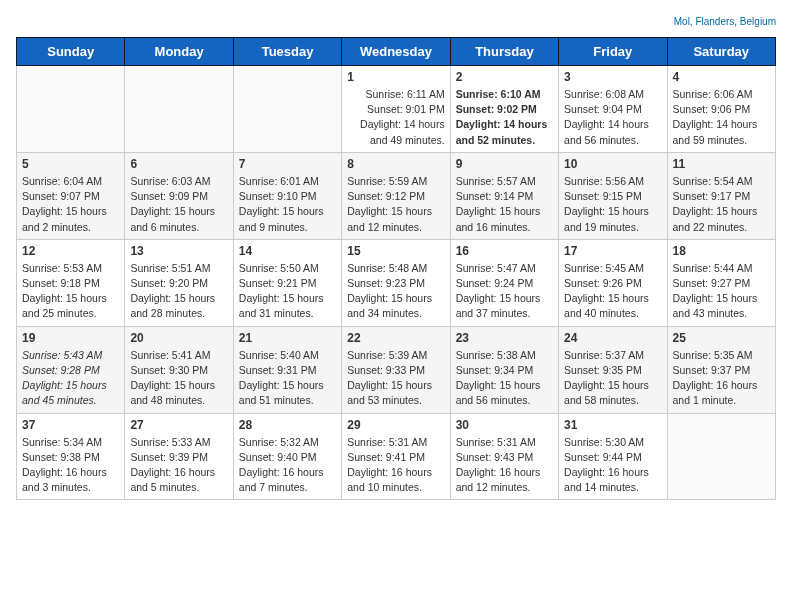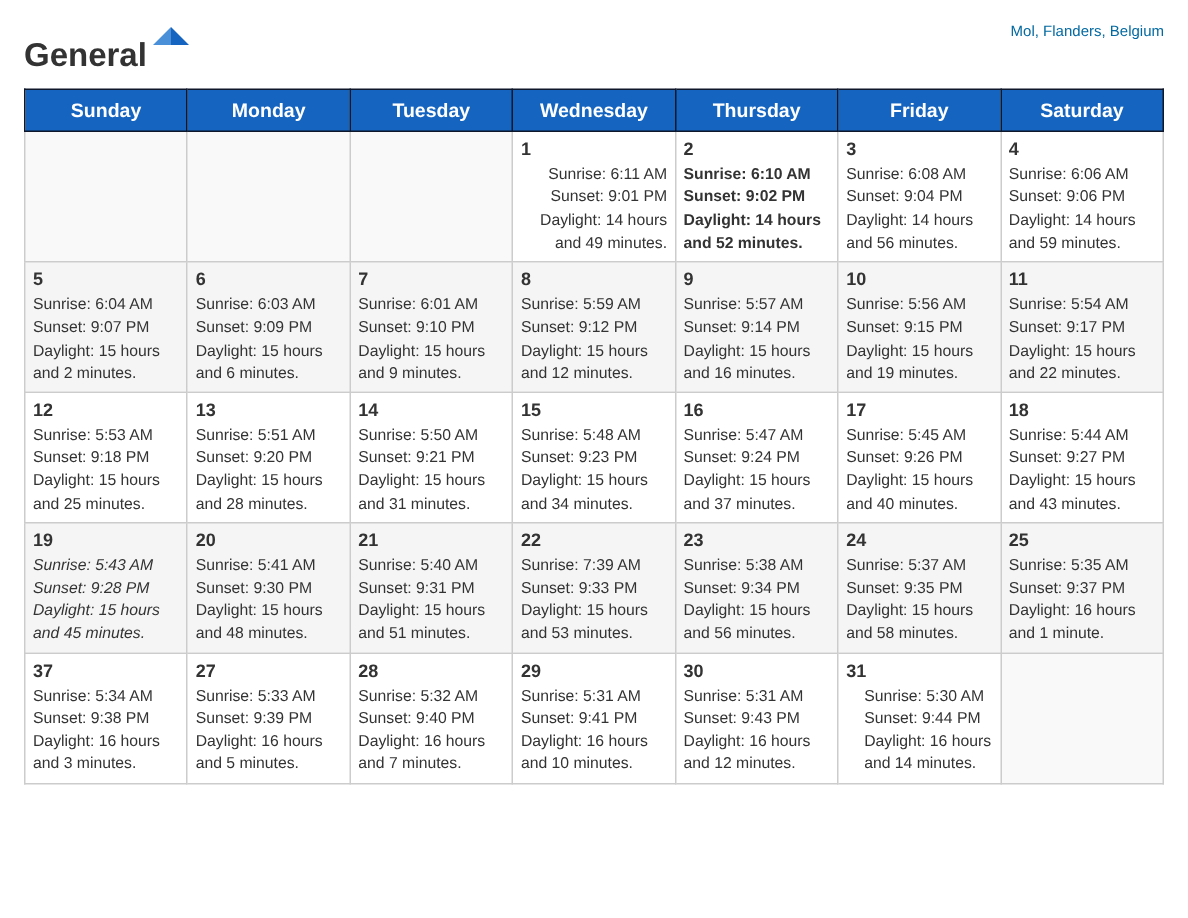--- a/index.html
+++ b/index.html
@@ -86,26 +86,20 @@
       font-size: 10.5px;
       line-height: 1.45;
     }
   </style>
 </head>
 <body>
 
 <div class="header">
   <div class="logo">
     <div>
-      <div class="logo-text">
-        <span class="logo-general">General</span><svg class="logo-icon" viewBox="0 0 28 28" xmlns="http://www.w3.org/2000/svg">
-            <polygon points="14,2 26,14 14,14" fill="#1565c0"></polygon>
-            <polygon points="14,2 14,14 2,14" fill="#4a90d9"></polygon>
-          </svg>
-      </div>
     </div>
   </div>
   <div class="title-block">
     <div class="location">Mol, Flanders, Belgium</div>
   </div>
 </div>
 
 <table>
   <thead>
     <tr>
@@ -271,21 +265,21 @@
         </td>
         <td>
           <span class="day-num">21</span>
           <div class="cell-content" style="white-space: pre-line;">Sunrise: 5:40 AM
 Sunset: 9:31 PM
 Daylight: 15 hours
 and 51 minutes.</div>
         </td>
         <td>
           <span class="day-num">22</span>
-          <div class="cell-content" style="white-space: pre-line;">Sunrise: 7:39 AM
+          <div class="cell-content" style="white-space: pre-line;">Sunrise: 5:39 AM
 Sunset: 9:33 PM
 Daylight: 15 hours
 and 53 minutes.</div>
         </td>
         <td>
           <span class="day-num">23</span>
           <div class="cell-content" style="white-space: pre-line;">Sunrise: 5:38 AM
 Sunset: 9:34 PM
 Daylight: 15 hours
 and 56 minutes.</div>
@@ -336,21 +330,21 @@
         </td>
         <td>
           <span class="day-num">30</span>
           <div class="cell-content" style="white-space: pre-line;">Sunrise: 5:31 AM
 Sunset: 9:43 PM
 Daylight: 16 hours
 and 12 minutes.</div>
         </td>
         <td>
           <span class="day-num">31</span>
-          <div class="cell-content" style="white-space: pre-line; margin-left: 12px;">Sunrise: 5:30 AM
+          <div class="cell-content" style="white-space: pre-line;">Sunrise: 5:30 AM
 Sunset: 9:44 PM
 Daylight: 16 hours
 and 14 minutes.</div>
         </td>
         <td class="empty"></td>
       </tr>
     </tbody>
 </table>
 
 </body></html>

